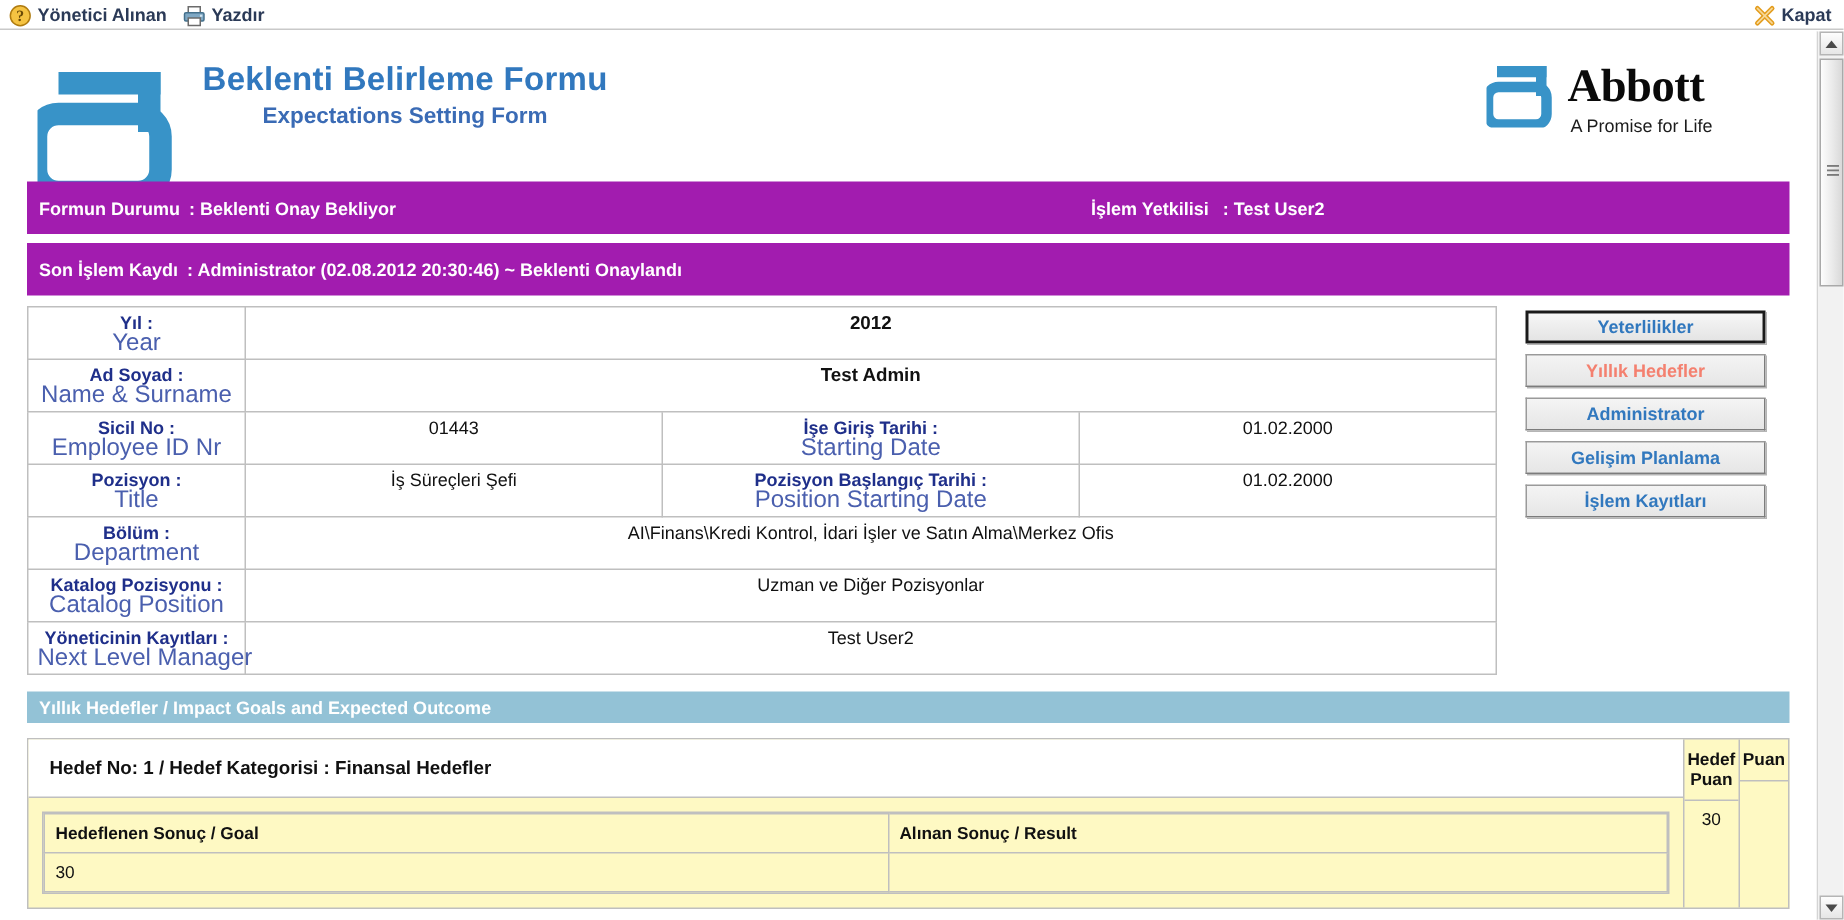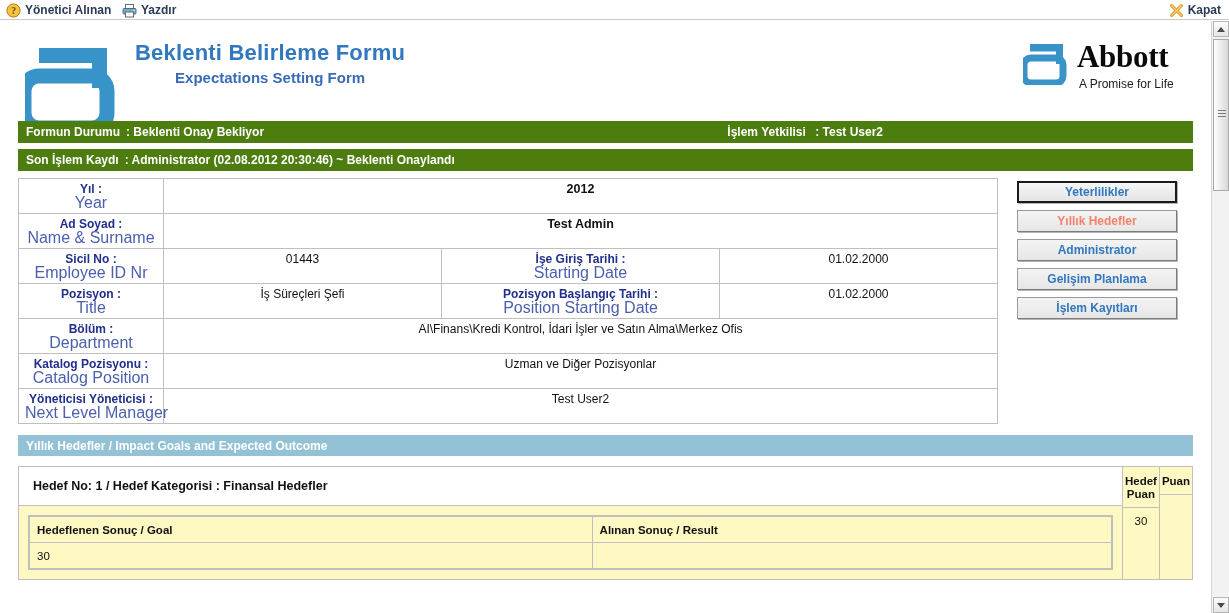--- a/index.html
+++ b/index.html
@@ -137,42 +137,43 @@
     color: #3a6bb5;
     margin: 3px 0 0 0;
     text-align: center;
   }
   #abbott-logo {
     position: absolute;
     right: 2px;
     top: 20px;
     width: 168px;
     height: 56px;
+    padding-left: 32px;
   }
   #abbott-mark { position: absolute; left: 0; top: 2px; width: 47px; height: 42px; }
   #abbott-word {
     position: absolute; left: 54px; top: -2px;
     font-family: "Liberation Serif", serif;
     font-size: 31px;
     font-weight: bold;
     color: #0a0a0a;
     letter-spacing: -0.3px;
   }
   #abbott-tag {
     position: absolute; left: 56px; top: 36px;
     font-size: 12px;
     color: #1c1c1c;
   }
 
   
   .statusbar {
     position: relative;
     margin: 0 18px 6px 18px;
-    height: 22px;
-    background: #4d7c0f;
+    height: 35px;
+    background: #a21caf;
     color: #ffffff;
     font-size: 12px;
     font-weight: bold;
     display: flex;
     align-items: center;
     box-sizing: border-box;
   }
   .statusbar .lbl { padding-left: 8px; }
   .statusbar .val { padding-left: 0; font-weight: bold; }
   .statusbar .right {
@@ -476,21 +477,21 @@
         </tr>
         <tr>
           <td class="lab">
             <div class="lab-tr">Katalog Pozisyonu :</div>
             <div class="lab-en">Catalog Position</div>
           </td>
           <td class="val" colspan="3">Uzman ve Diğer Pozisyonlar</td>
         </tr>
         <tr>
           <td class="lab">
-            <div class="lab-tr">Yöneticisi Yöneticisi :</div>
+            <div class="lab-tr">Yöneticinin Kayıtları :</div>
             <div class="lab-en">Next Level Manager</div>
           </td>
           <td class="val" colspan="3">Test User2</td>
         </tr>
       </tbody>
     </table>
 
     <div id="tabbtns">
       <div class="tabbtn active">
         <span>Yeterlilikler</span>

